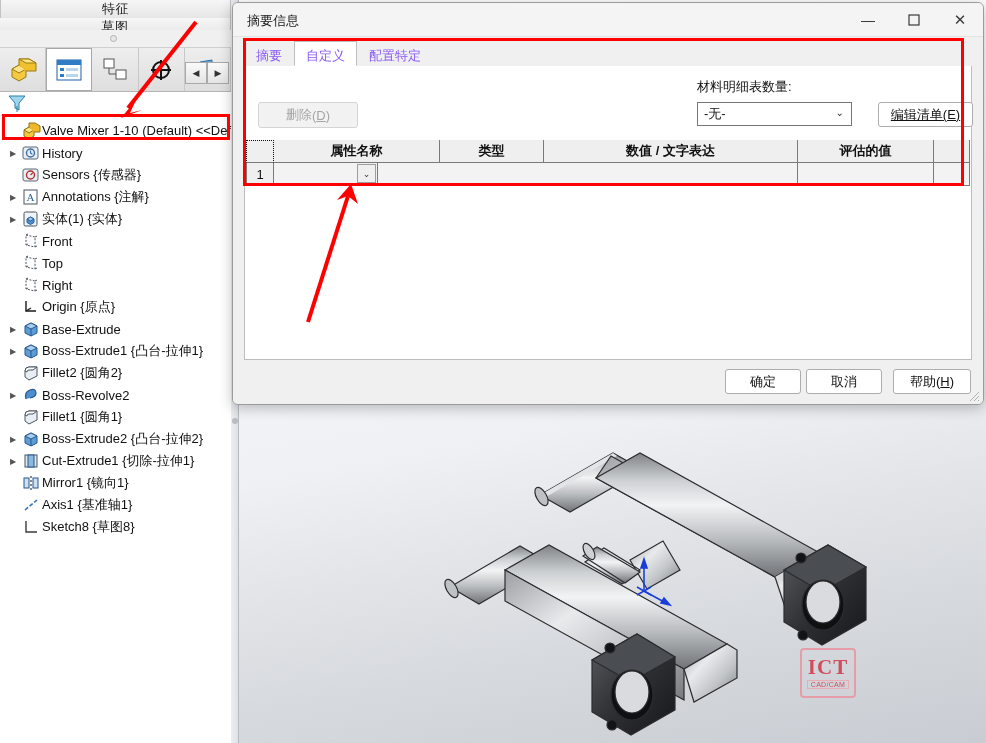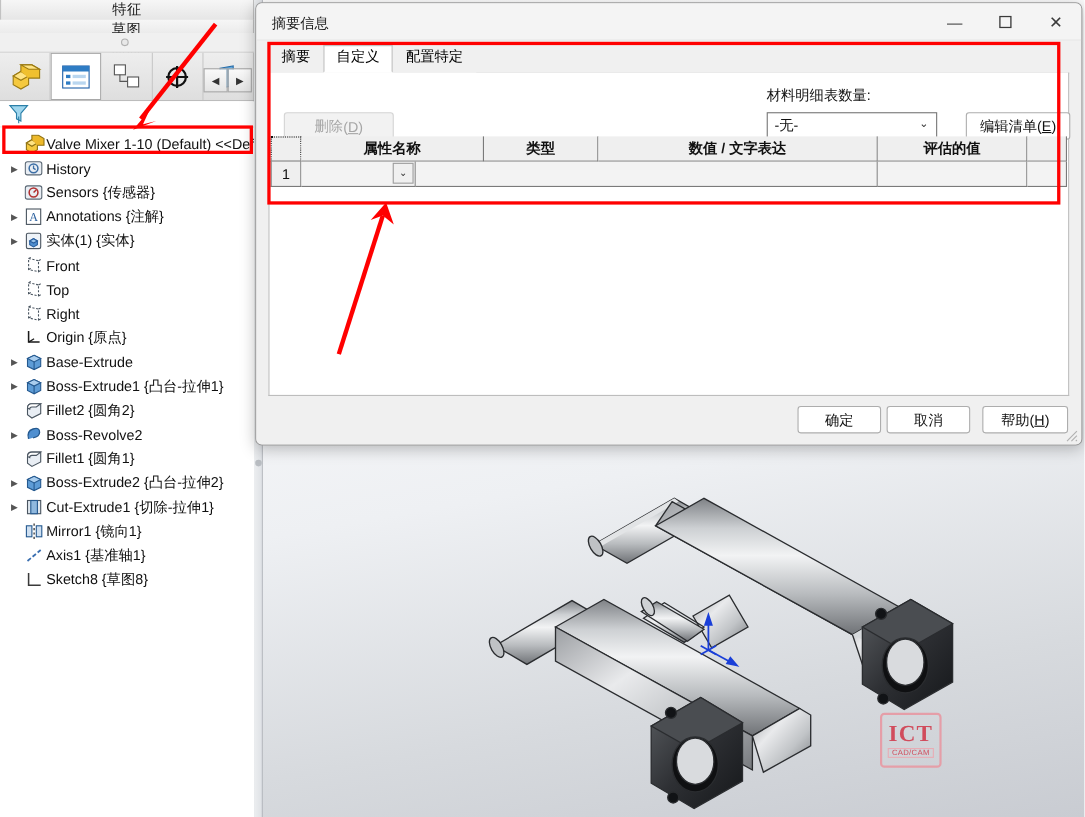--- a/index.html
+++ b/index.html
@@ -125,22 +125,22 @@
   .winbtn.close { font-size: 15px; }
 
   .dlg-body { position: absolute; left: 0; top: 34px; right: 0; bottom: 0; background: #f0f0f0; }
 
   .tabstrip {
     position: absolute; left: 11px; top: 4px; right: 11px; height: 26px;
     border-bottom: 1px solid #bdbdbd;
     display: flex; align-items: flex-end;
   }
   .tab {
-    height: 25px; padding: 0 11px; display: flex; align-items: flex-start;
-    font-size: 13px; color: #000000; background: #f0f0f0;
+    height: 25px; padding: 0 11px; display: flex; align-items: flex-end;
+    font-size: 13px; color: #8b5cf6; background: #f0f0f0;
     border: 1px solid transparent;
   }
   .tab.active {
     background: #ffffff; border: 1px solid #bdbdbd; border-bottom-color: #ffffff;
     position: relative; z-index: 2;
   }
 
   .pane {
     position: absolute; left: 11px; top: 29px; right: 11px; bottom: 44px;
     background: #ffffff; border: 1px solid #bdbdbd; border-top: none;
@@ -152,33 +152,33 @@
   .bom-select {
     position: absolute; left: 452px; top: 36px; width: 155px; height: 24px;
     background: #ffffff; border: 1px solid #767676;
     display: flex; align-items: center; padding: 0 6px; font-size: 13px; color: #111;
   }
   .bom-select .chev { position: absolute; right: 7px; top: 4px; font-size: 10px; color: #333; }
   .edit-list-btn {
     position: absolute; left: 633px; top: 36px; width: 95px; height: 25px;
     background: #ffffff; border: 1px solid #adadad; border-radius: 3px;
     display: flex; align-items: center; justify-content: center;
-    font-size: 13px; color: #111;
+    font-size: 13px; color: #111; text-decoration: underline;
   }
   .delete-btn {
     position: absolute; left: 13px; top: 36px; width: 100px; height: 26px;
     background: #f2f2f2; border: 1px solid #d4d4d4; border-radius: 3px;
     display: flex; align-items: center; justify-content: center;
     font-size: 13px; color: #a6a6a6;
   }
   .kbd { text-decoration: underline; }
 
   
   .grid {
-    position: absolute; left: 1px; top: 58px; right: 1px; height: 47px;
+    position: absolute; left: 1px; top: 74px; right: 1px; height: 47px;
   }
   .grid-row { display: flex; height: 23px; }
   .grid-head .gcell {
     background: #efefef; border-right: 1px solid #7a7a7a; border-bottom: 1px solid #7a7a7a;
     display: flex; align-items: center; justify-content: center;
     font-size: 13px; font-weight: bold; color: #111;
   }
   .grid-head .gcell.corner { border-top: 1px dotted #111; border-left: 1px dotted #111; border-right: 1px dotted #111; }
   .grid-body .gcell {
     background: #f3f3f3; border-right: 1px solid #7a7a7a; border-bottom: 1px solid #7a7a7a;

